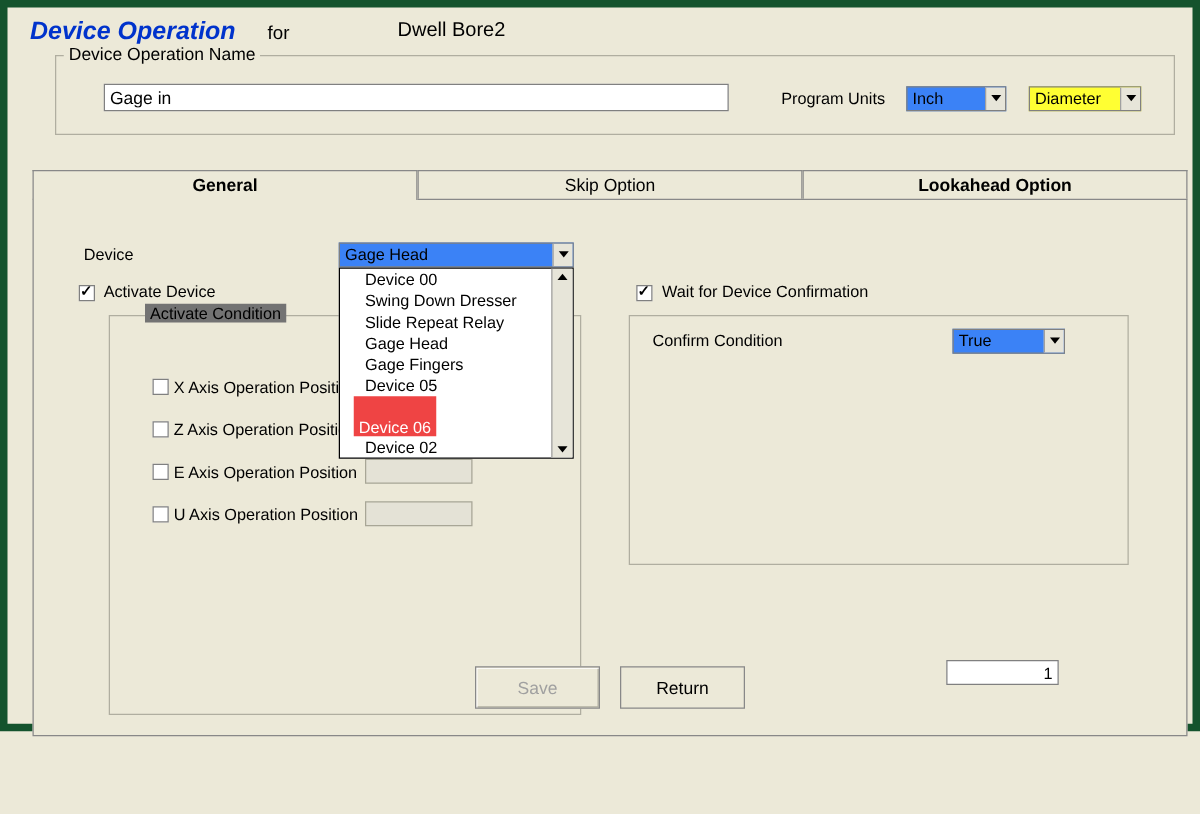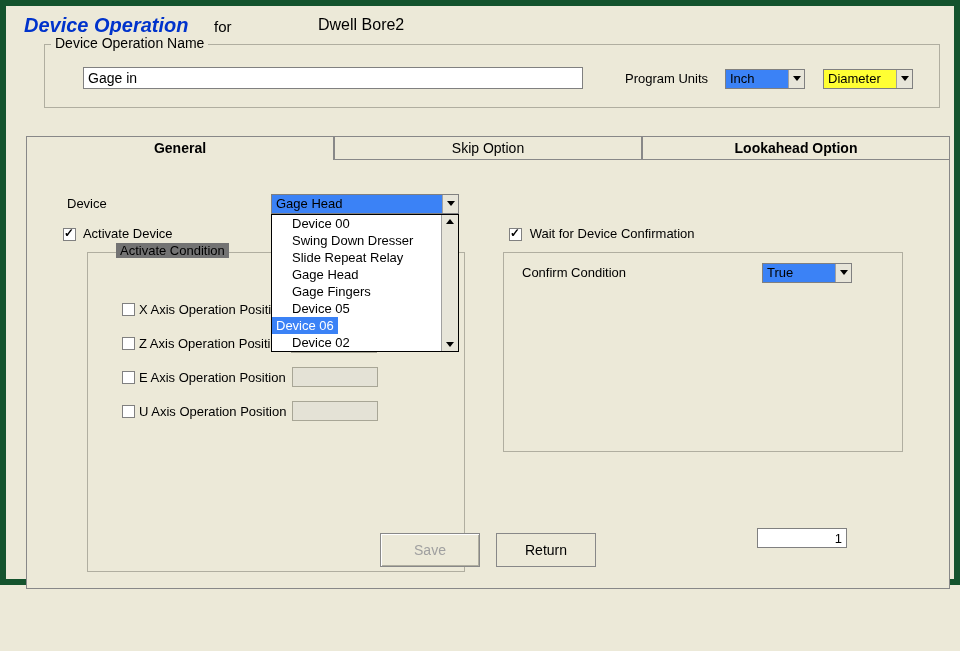--- a/index.html
+++ b/index.html
@@ -165,24 +165,25 @@
     font-size: 13px;
     z-index: 10;
   }
   .dev-list .row {
     padding: 0 20px;
     height: 17px;
     line-height: 17px;
     white-space: nowrap;
   }
   .dev-list .row.sel {
-    background: #3b82f6;
+    background: #ef4444;
     color: #fff;
     border: none;
-    padding: 0 4px;
+    padding: 16px 4px;
+    margin-left: 11px;
   }
   .dev-list .sb {
     position: absolute;
     right: 0; top: 0;
     width: 16px; height: 100%;
     background: #e7e5d9;
     border-left: 1px solid #a0a0a0;
   }
   .dev-list .sb::before,
   .dev-list .sb::after {

